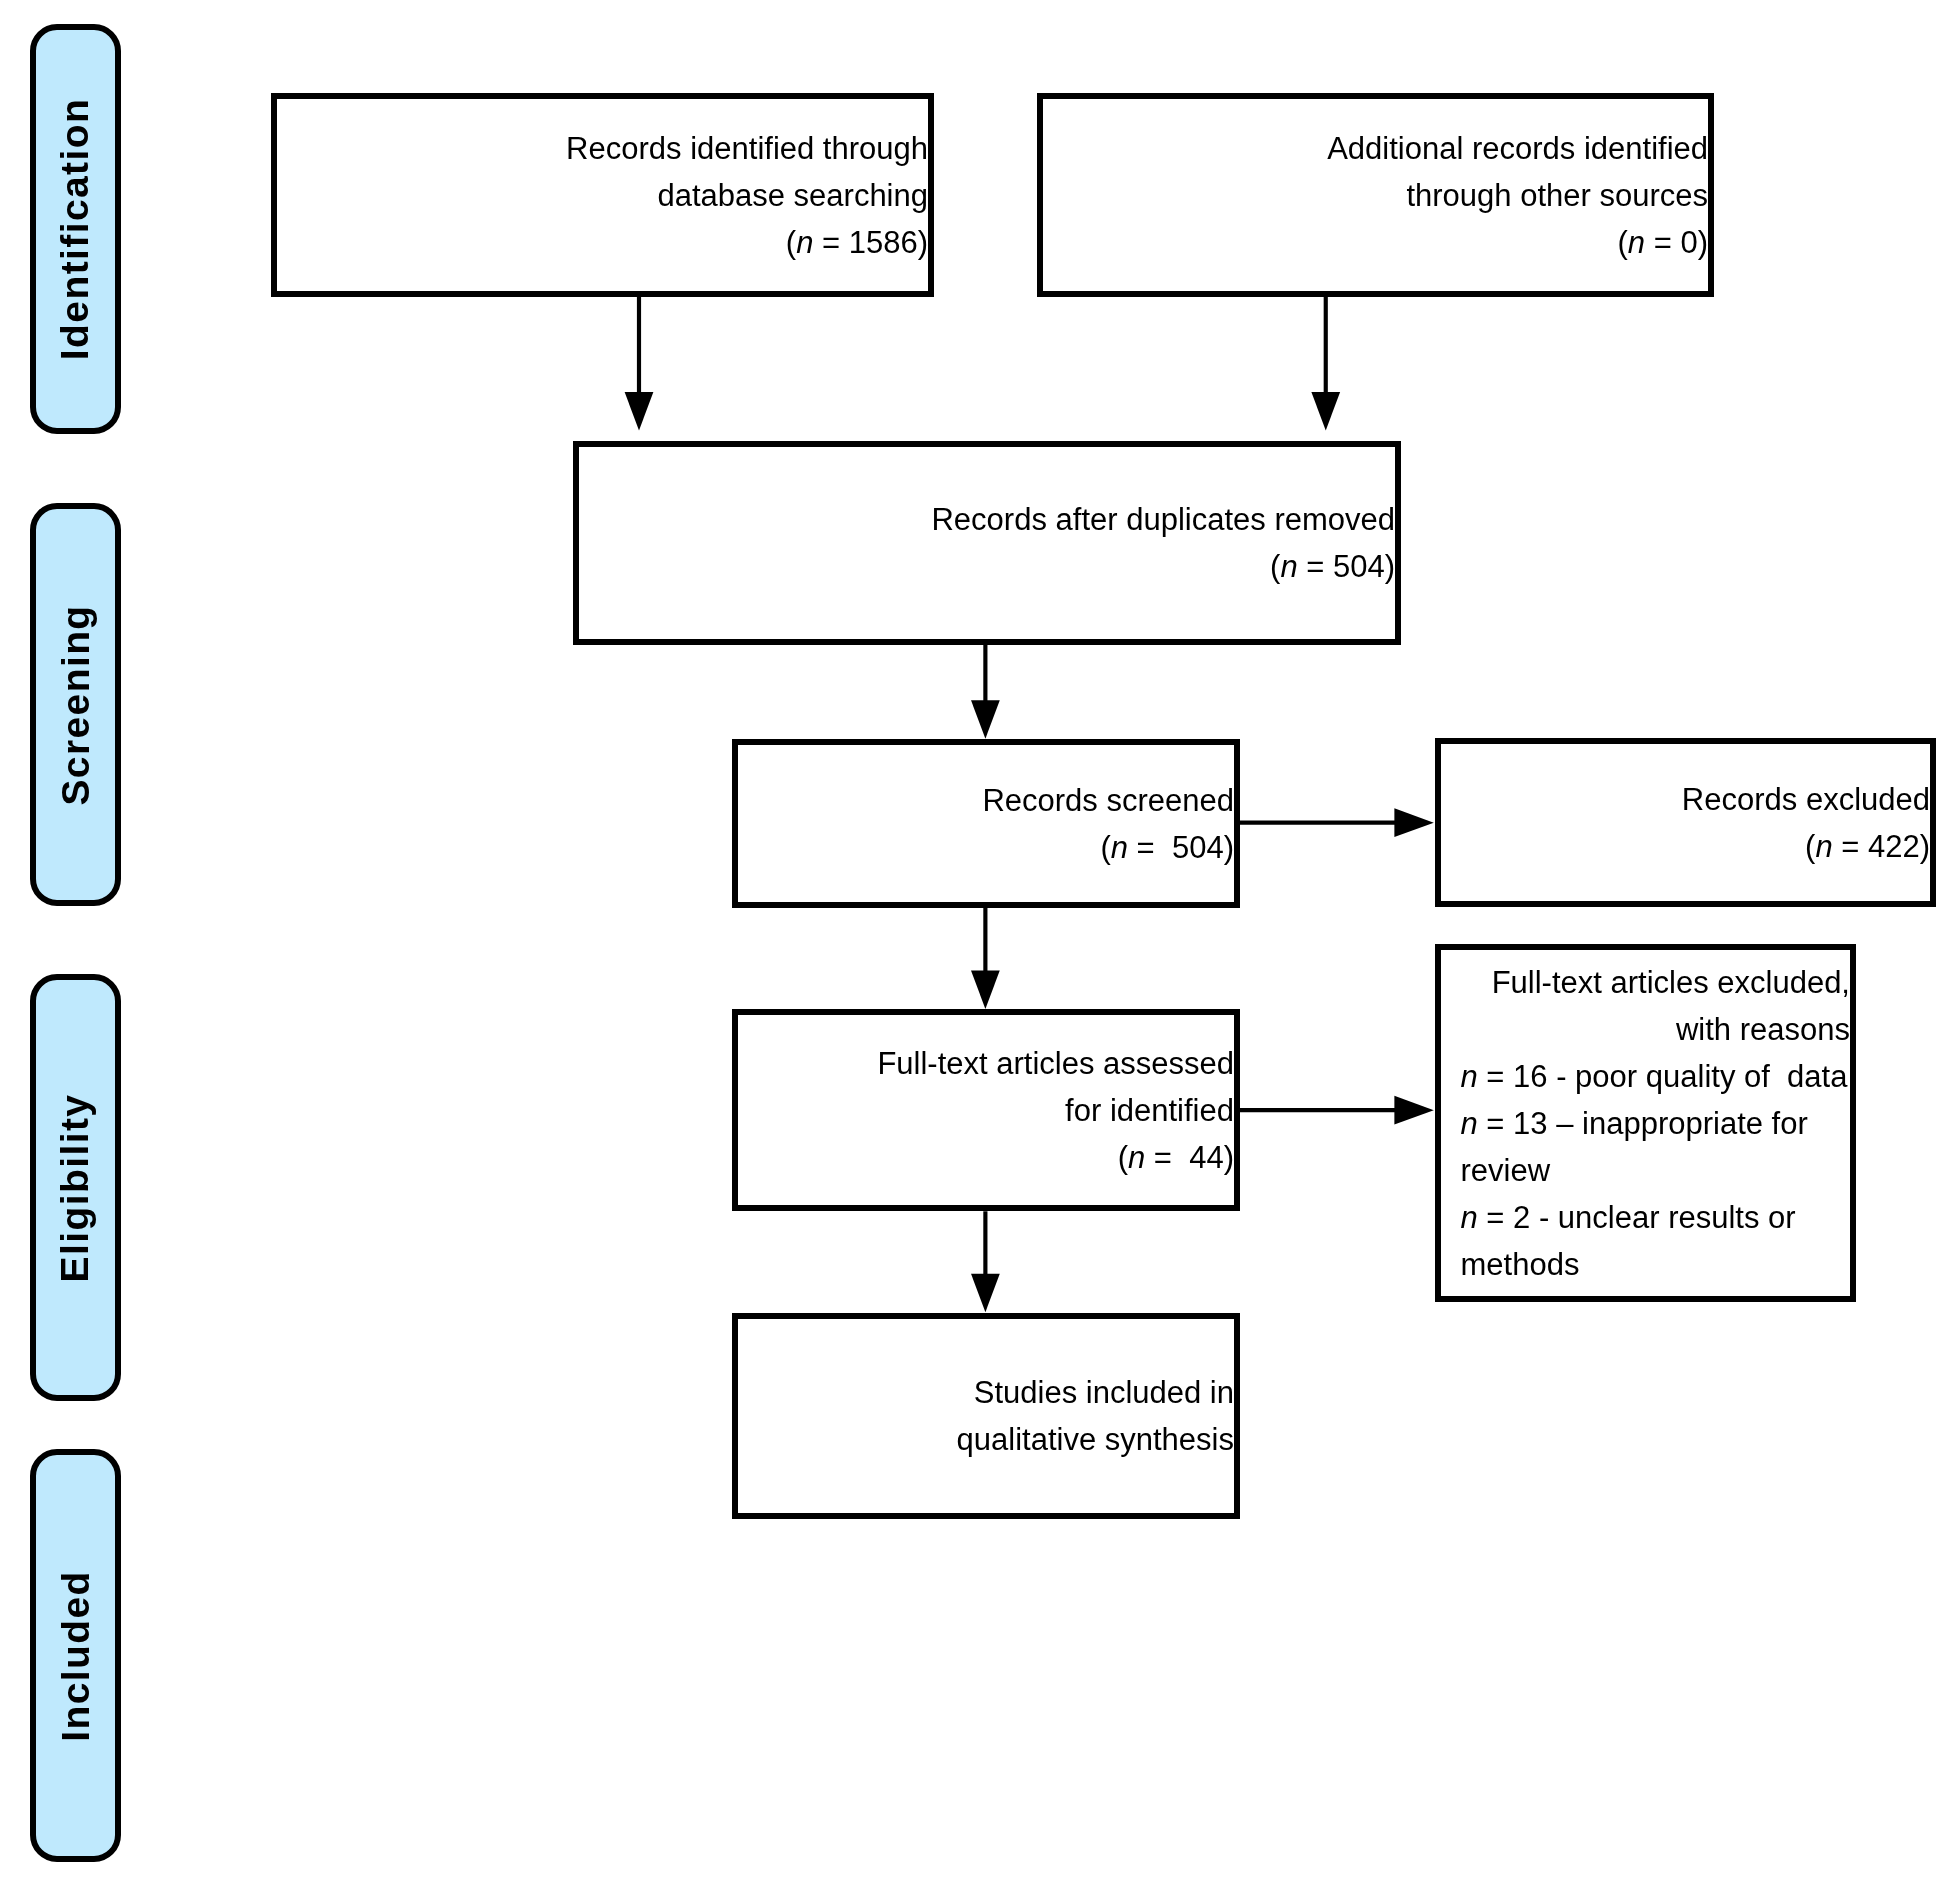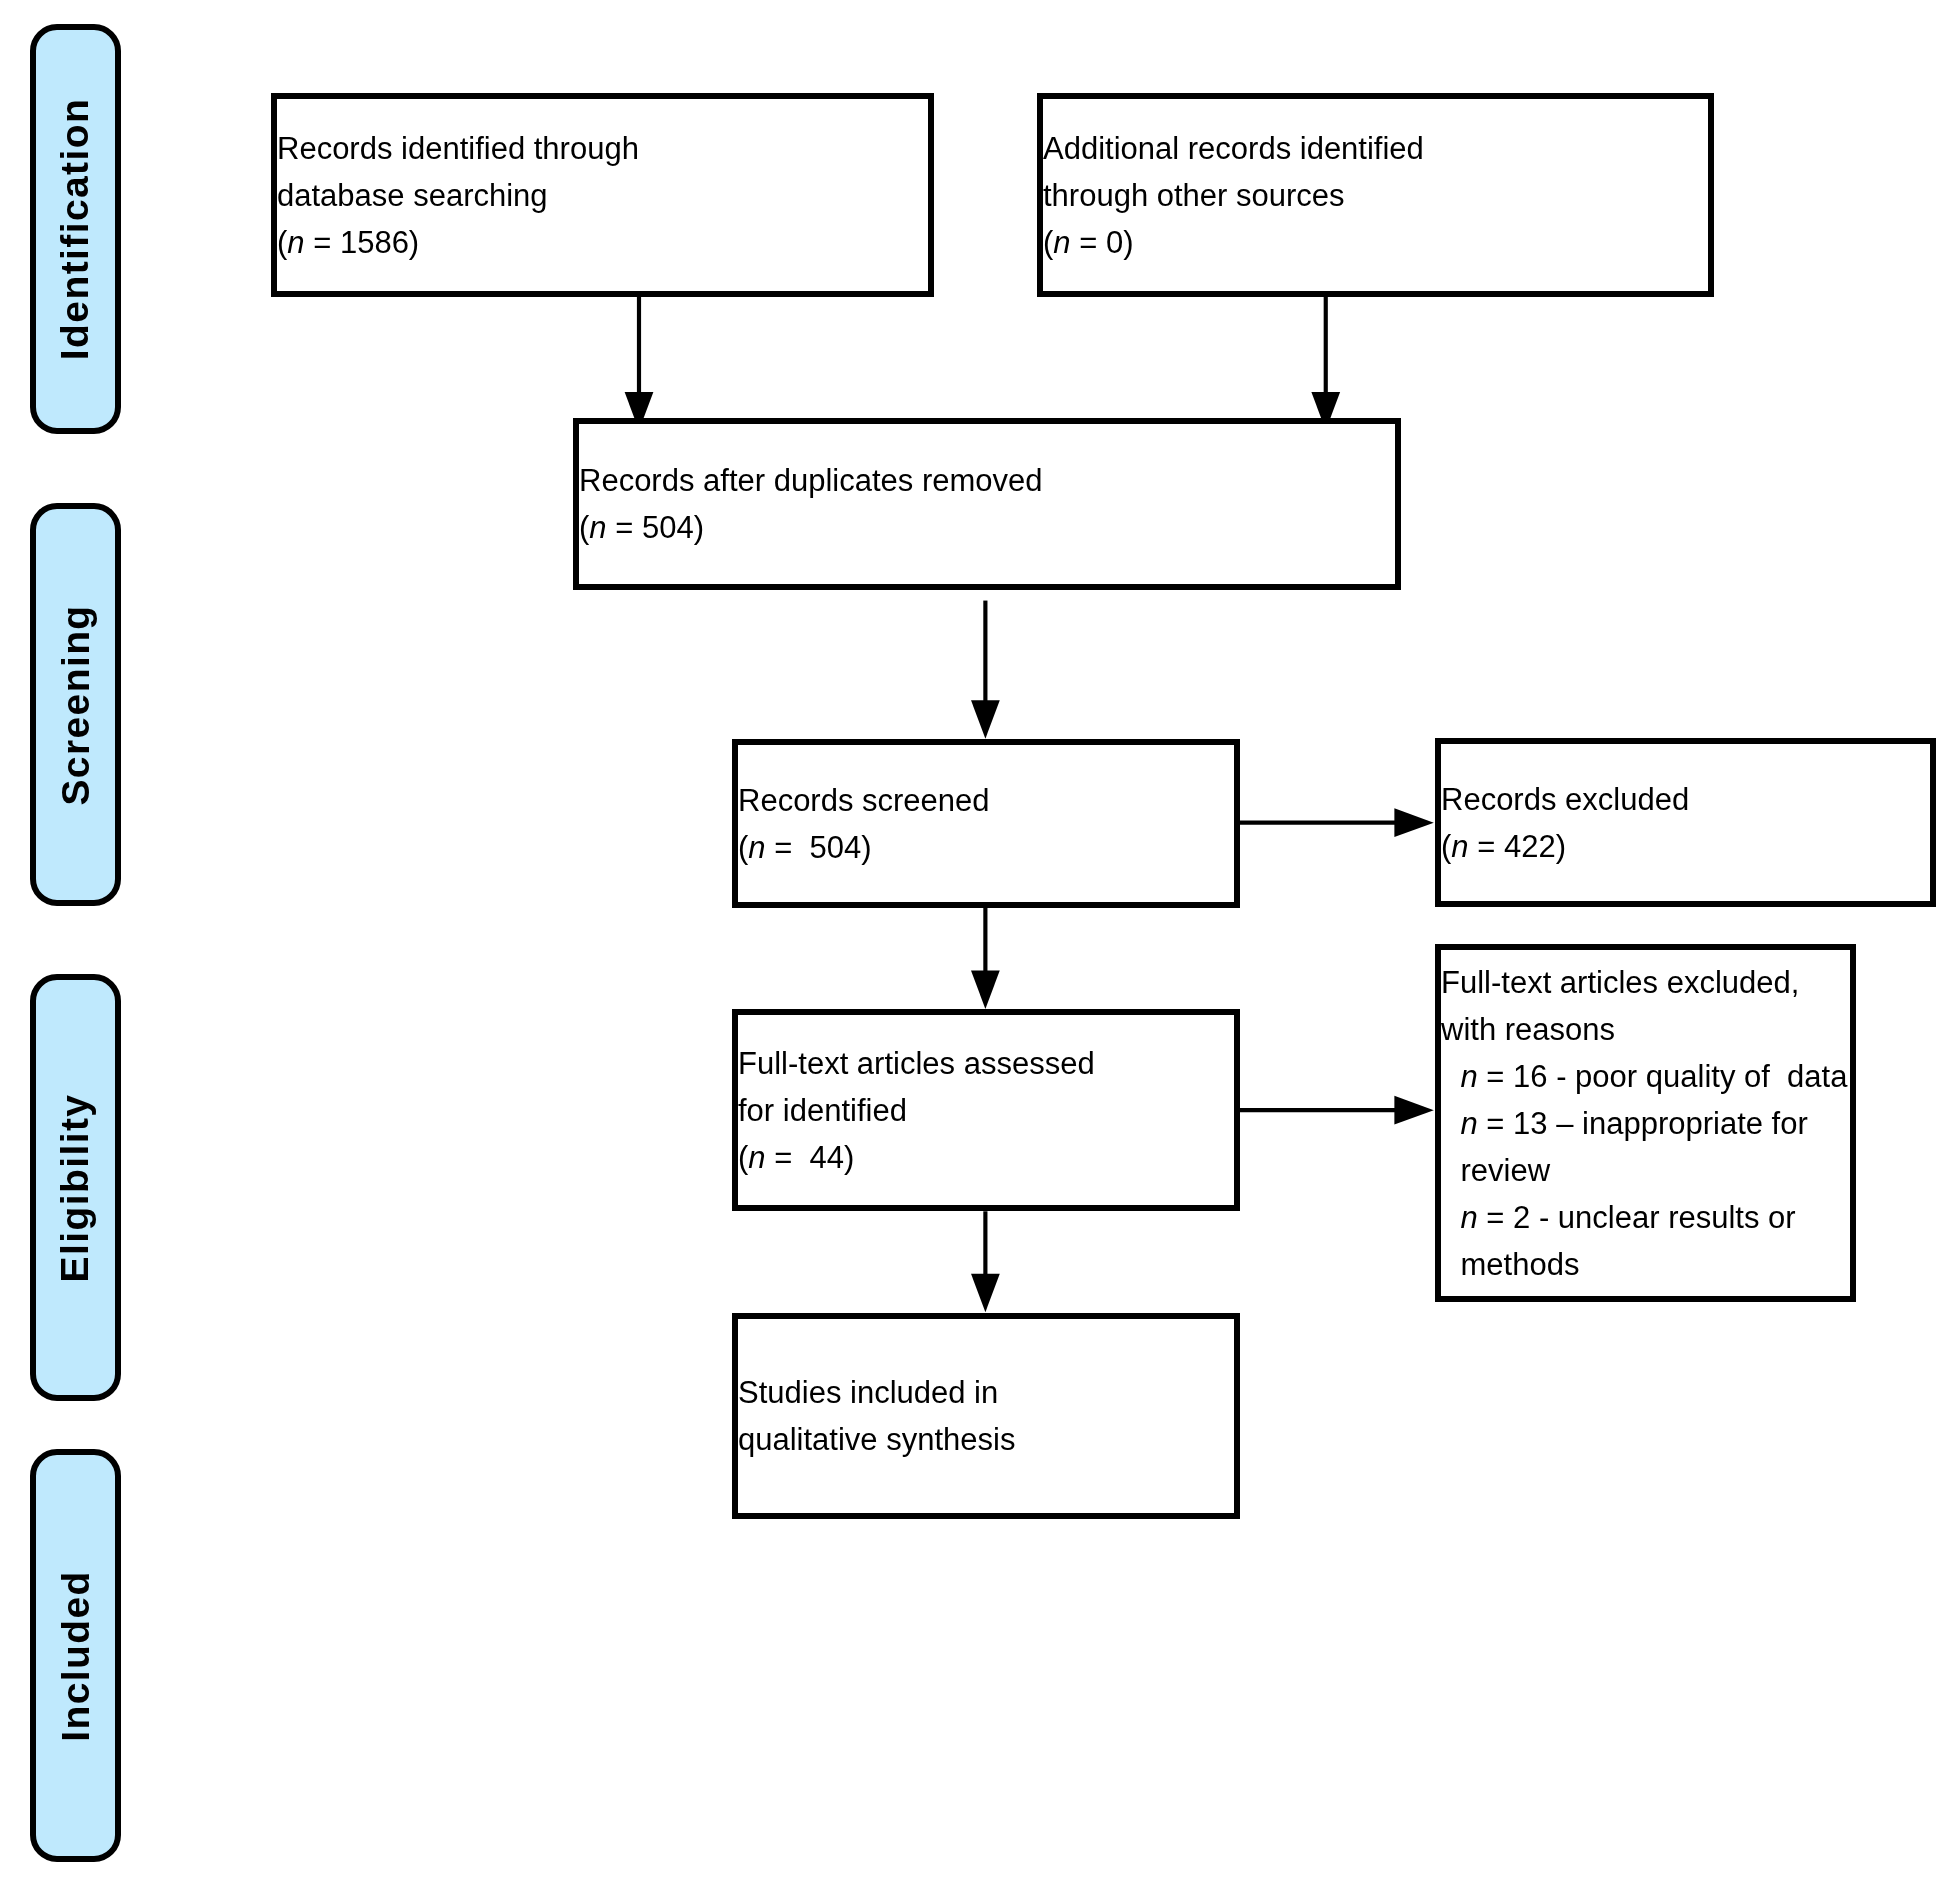--- a/index.html
+++ b/index.html
@@ -59,21 +59,21 @@
     border: 6px solid var(--stroke);
     box-sizing: border-box;
     display: flex;
     flex-direction: column;
     justify-content: center;
     font-size: 31px;
     line-height: 47px;
     color: var(--text);
   }
   .box .ln { width: 100%; white-space: pre; box-sizing: border-box; }
-  .box .ln.c { text-align: left; }
+  .box .ln.c { text-align: right; }
   .box .ln.l { text-align: left; padding: 0 19.5px; }
   .it { font-style: italic; }
 </style>
 </head>
 <body>
 
 <div class="canvas">
 
   <svg class="arrows" viewBox="0 0 4216 4054">
     <g>
@@ -124,21 +124,21 @@
       <div class="ln c"><span>database searching</span></div>
       <div class="ln c"><span>(</span><span class="it">n</span><span> = 1586)</span></div>
     </div>
 
   <div class="box" style="left:1037px;top:93px;width:677px;height:204px">
       <div class="ln c"><span>Additional records identified</span></div>
       <div class="ln c"><span>through other sources</span></div>
       <div class="ln c"><span>(</span><span class="it">n</span><span> = 0)</span></div>
     </div>
 
-  <div class="box" style="left:573px;top:418px;width:828px;height:172px">
+  <div class="box" style="left:573px;top:441px;width:828px;height:204px">
       <div class="ln c"><span>Records after duplicates removed</span></div>
       <div class="ln c"><span>(</span><span class="it">n</span><span> = 504)</span></div>
     </div>
 
   <div class="box" style="left:732px;top:739px;width:508px;height:169px">
       <div class="ln c"><span>Records screened</span></div>
       <div class="ln c"><span>(</span><span class="it">n</span><span> =  504)</span></div>
     </div>
 
   <div class="box" style="left:1435px;top:738px;width:501px;height:169px">

